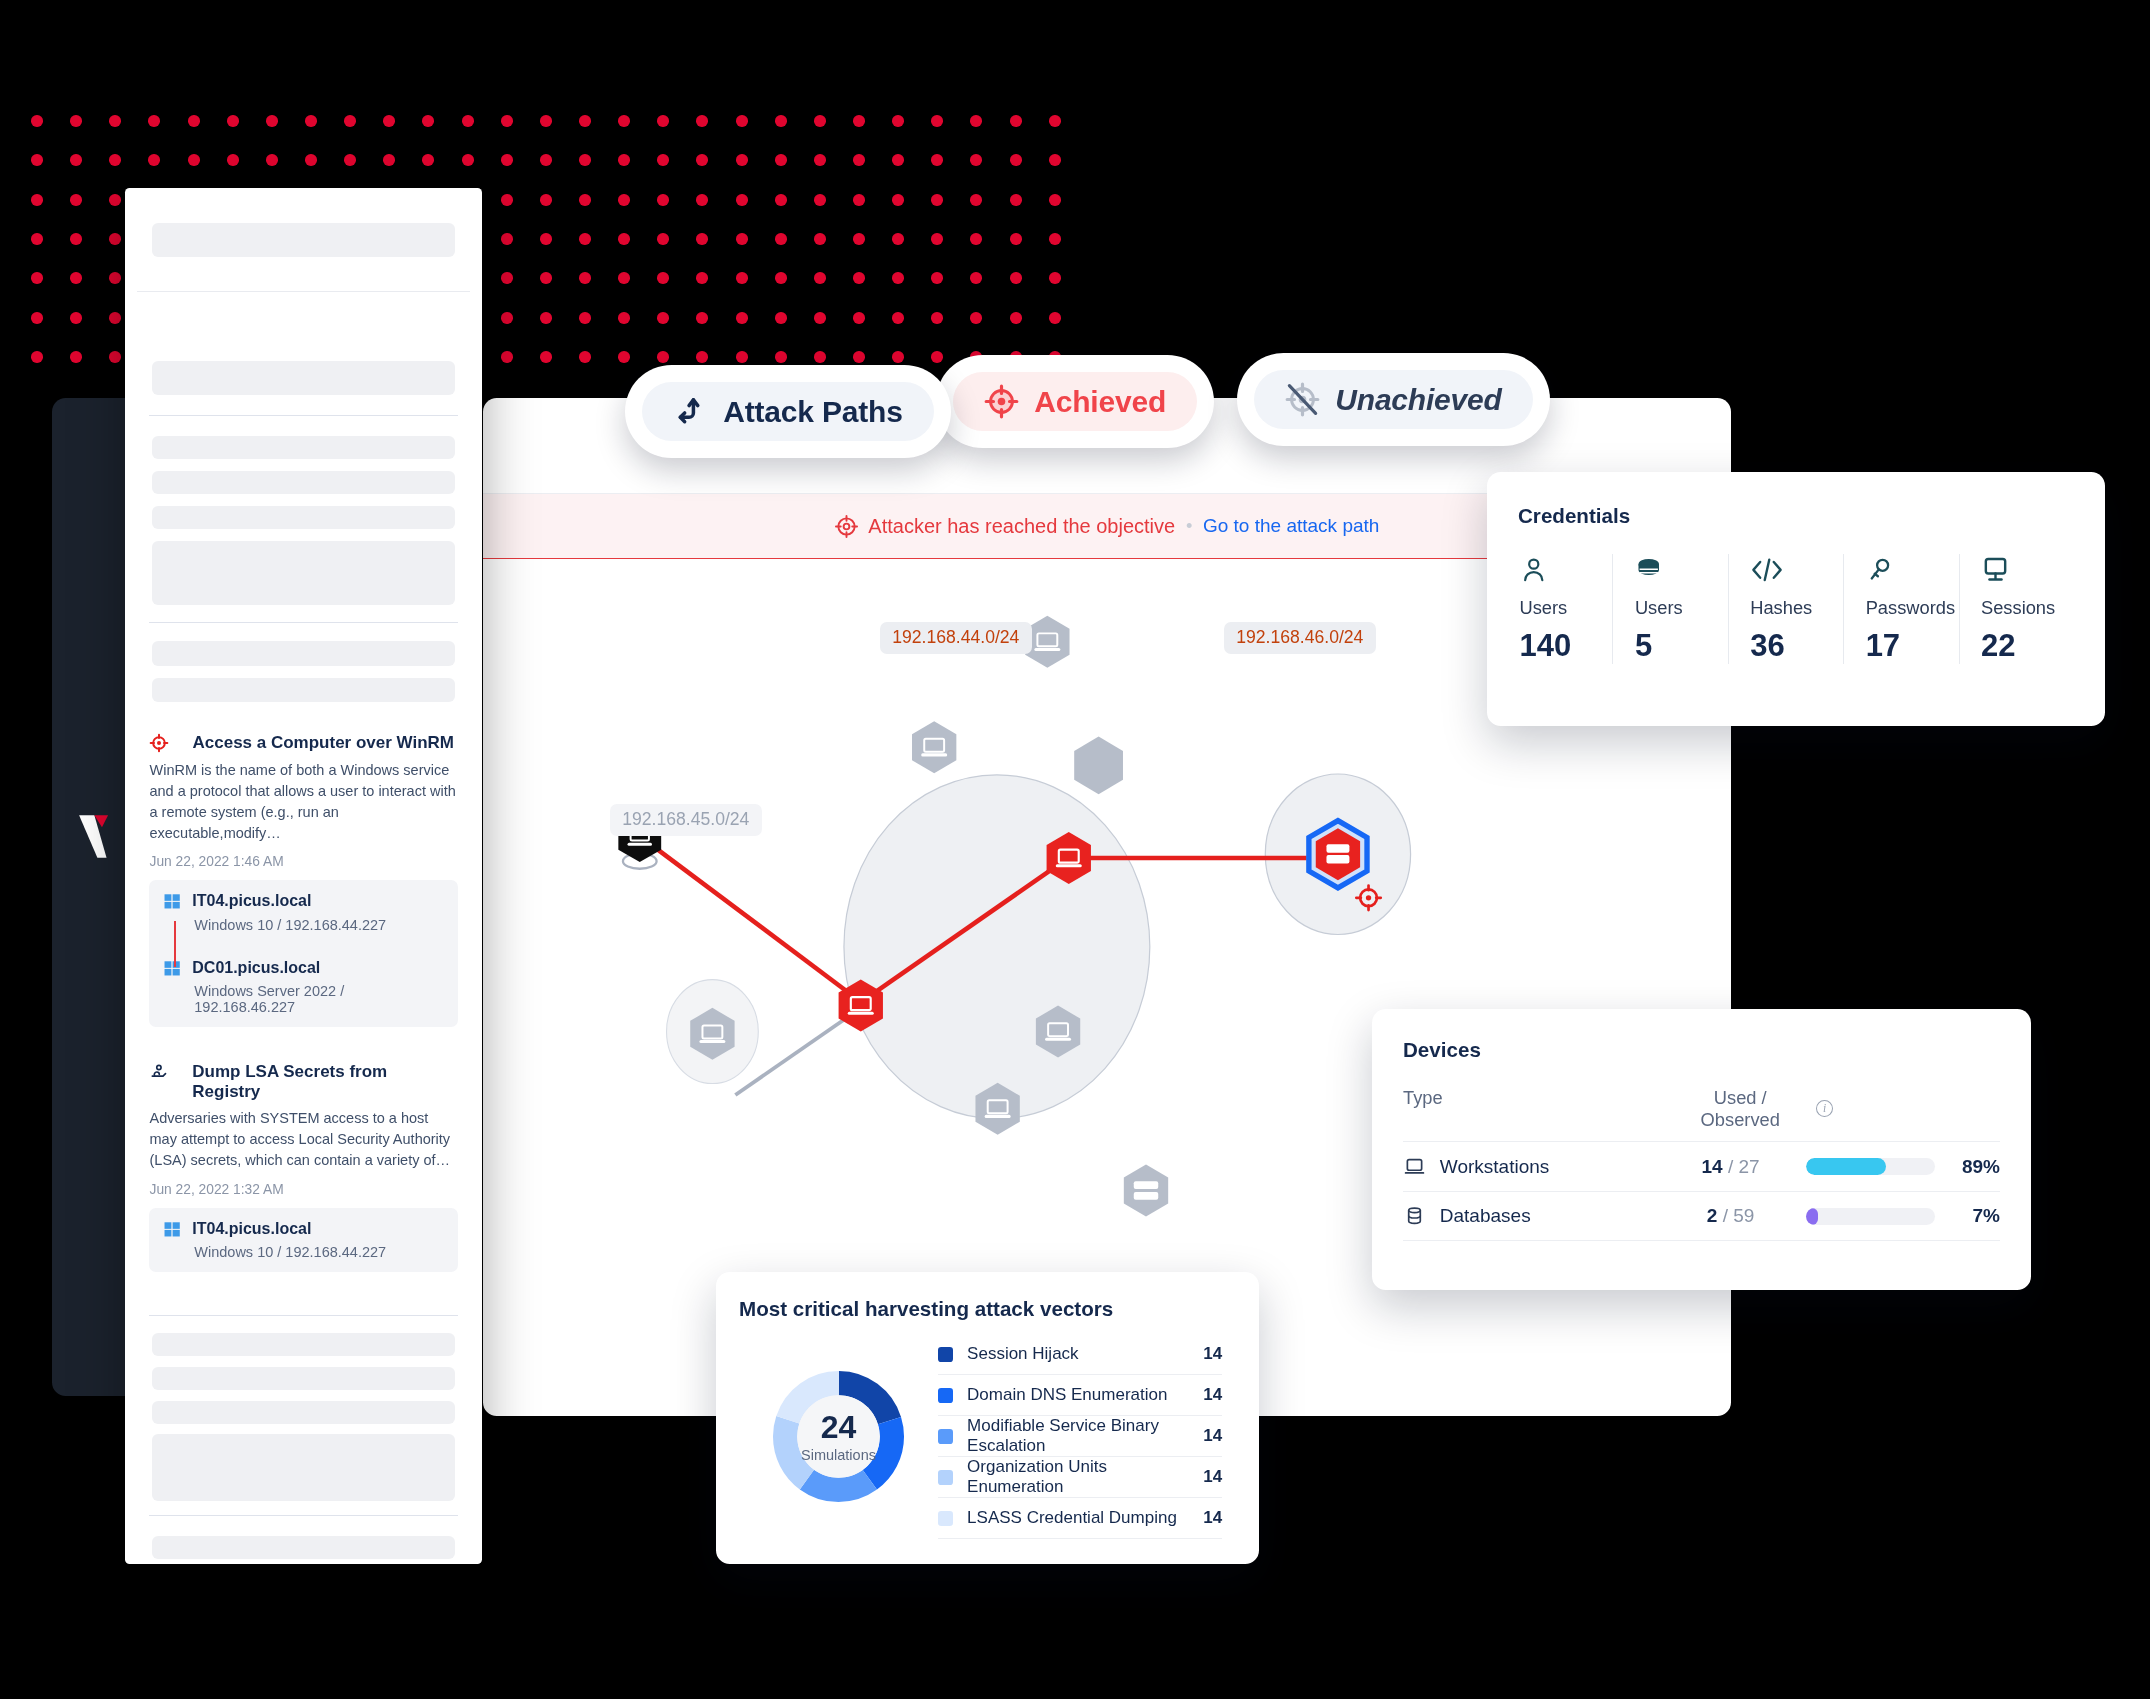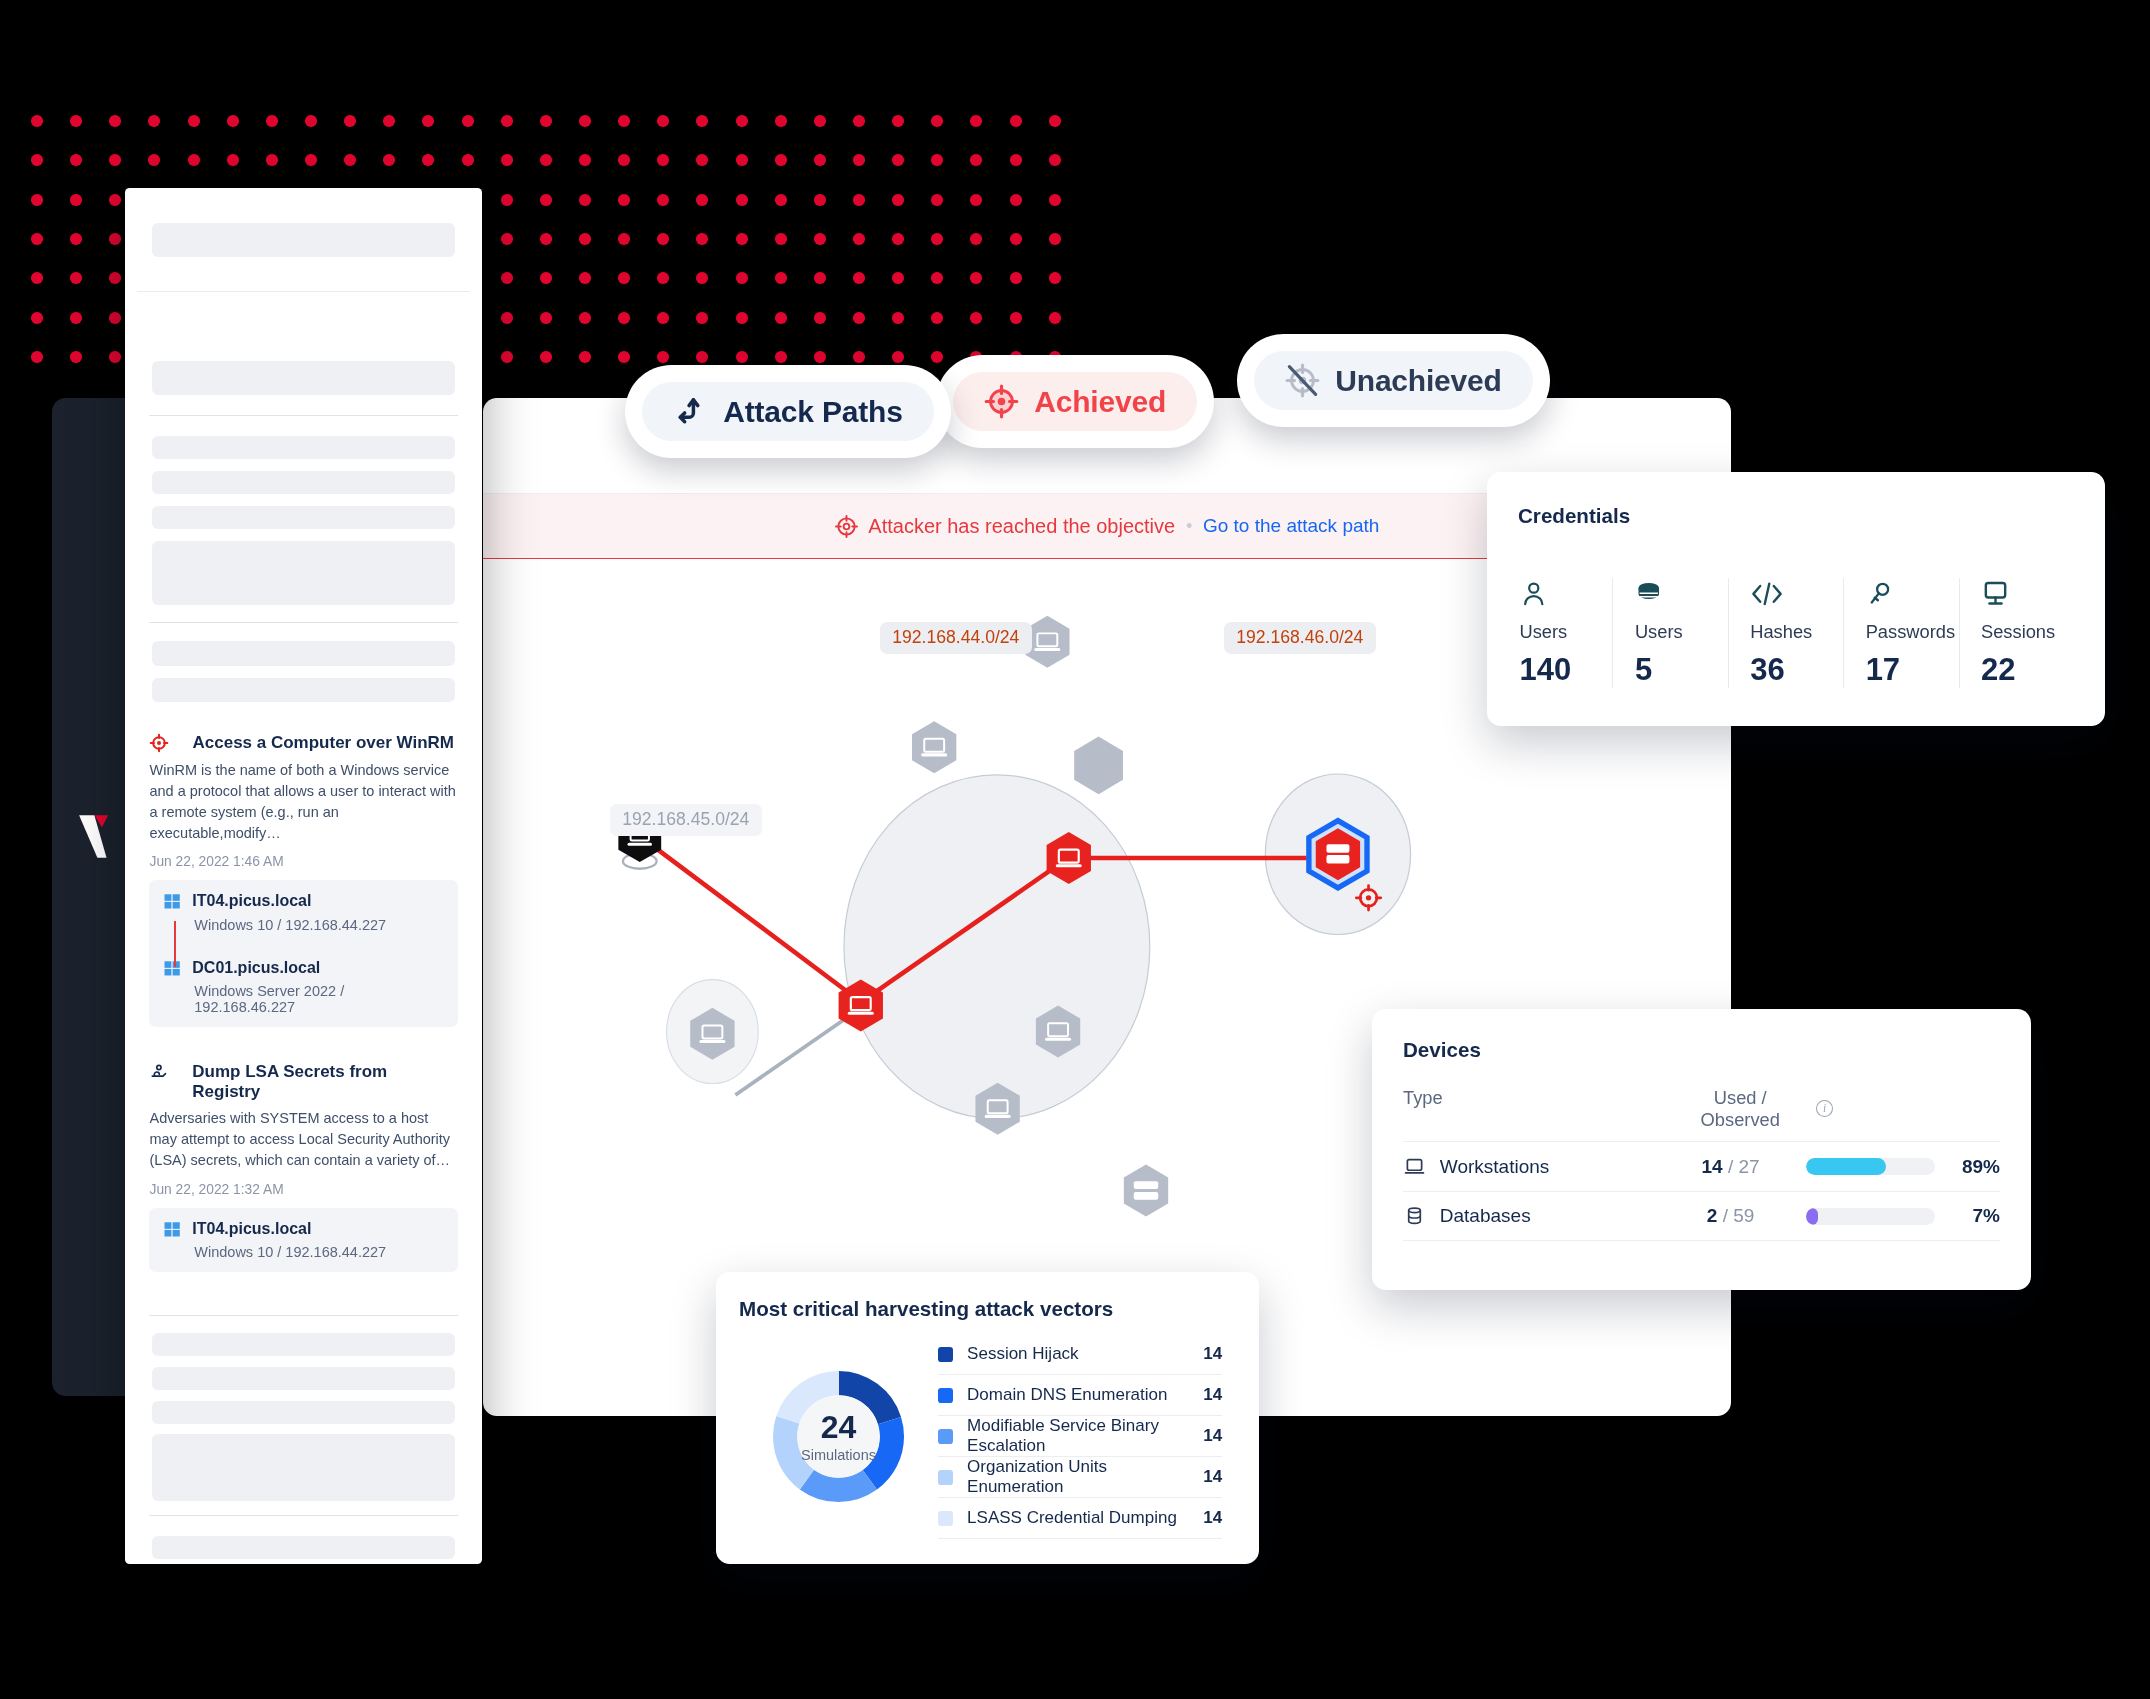--- a/index.html
+++ b/index.html
@@ -63,33 +63,33 @@
     display:flex; align-items:center; gap:15.3px;
     border-radius:46px; padding:12.2px 31px;
   }
   .pill-label { font-size:30px; font-weight:700; letter-spacing:-0.2px; }
   .pill-attack { left:625px; top:365px; }
   .pill-attack .pill-inner { background:#f1f4f9; }
   .pill-attack .pill-label { color:#15294d; }
   .pill-ach { left:936px; top:355px; }
   .pill-ach .pill-inner { background:#fdeeee; }
   .pill-ach .pill-label { color:#f0444a; }
-  .pill-unach { left:1237px; top:334px; }
+  .pill-unach { left:1237px; top:353px;font-style:italic; }
   .pill-unach .pill-inner { background:#f1f4f9; }
   .pill-unach .pill-label { color:#2d3c56; }
 
   
   .card {
     position:absolute; background:#fff; border-radius:13.8px;
     box-shadow:0 17px 46px rgba(10,18,40,.22);
   }
   .card-title { font-size:20.6px; font-weight:700; color:#15294d; }
 
   .cred-card { left:1487px; top:472px; width:618px; height:254px; padding:32px 31px; }
-  .cred-row { position:absolute; left:31px; right:31px; top:106px; display:flex; }
+  .cred-row { position:absolute; left:31px; right:31px; top:82px; display:flex; }
   .cred-item { flex:1; padding-left:1.5px; position:relative; }
   .cred-item + .cred-item { border-left:0.8px solid #e7eaef; padding-left:21.4px; }
   .cred-icon { height:34px; color:#1b4d59; display:block; margin-bottom:9.2px; }
   .cred-name { font-size:18.3px; color:#2d3c56; margin-bottom:9.2px; }
   .cred-value { font-size:31px; font-weight:700; color:#15294d; }
 
   .dev-card { left:1372px; top:1009px; width:659px; height:281px; padding:29px 31px; }
   .dev-head { display:flex; margin-top:24.5px; font-size:18.3px; color:#5b6880; }
   .dev-head .c1 { width:269px; }
   .dev-head .c2 { width:161px; text-align:center; display:flex; justify-content:center; align-items:center; gap:7.6px; }

